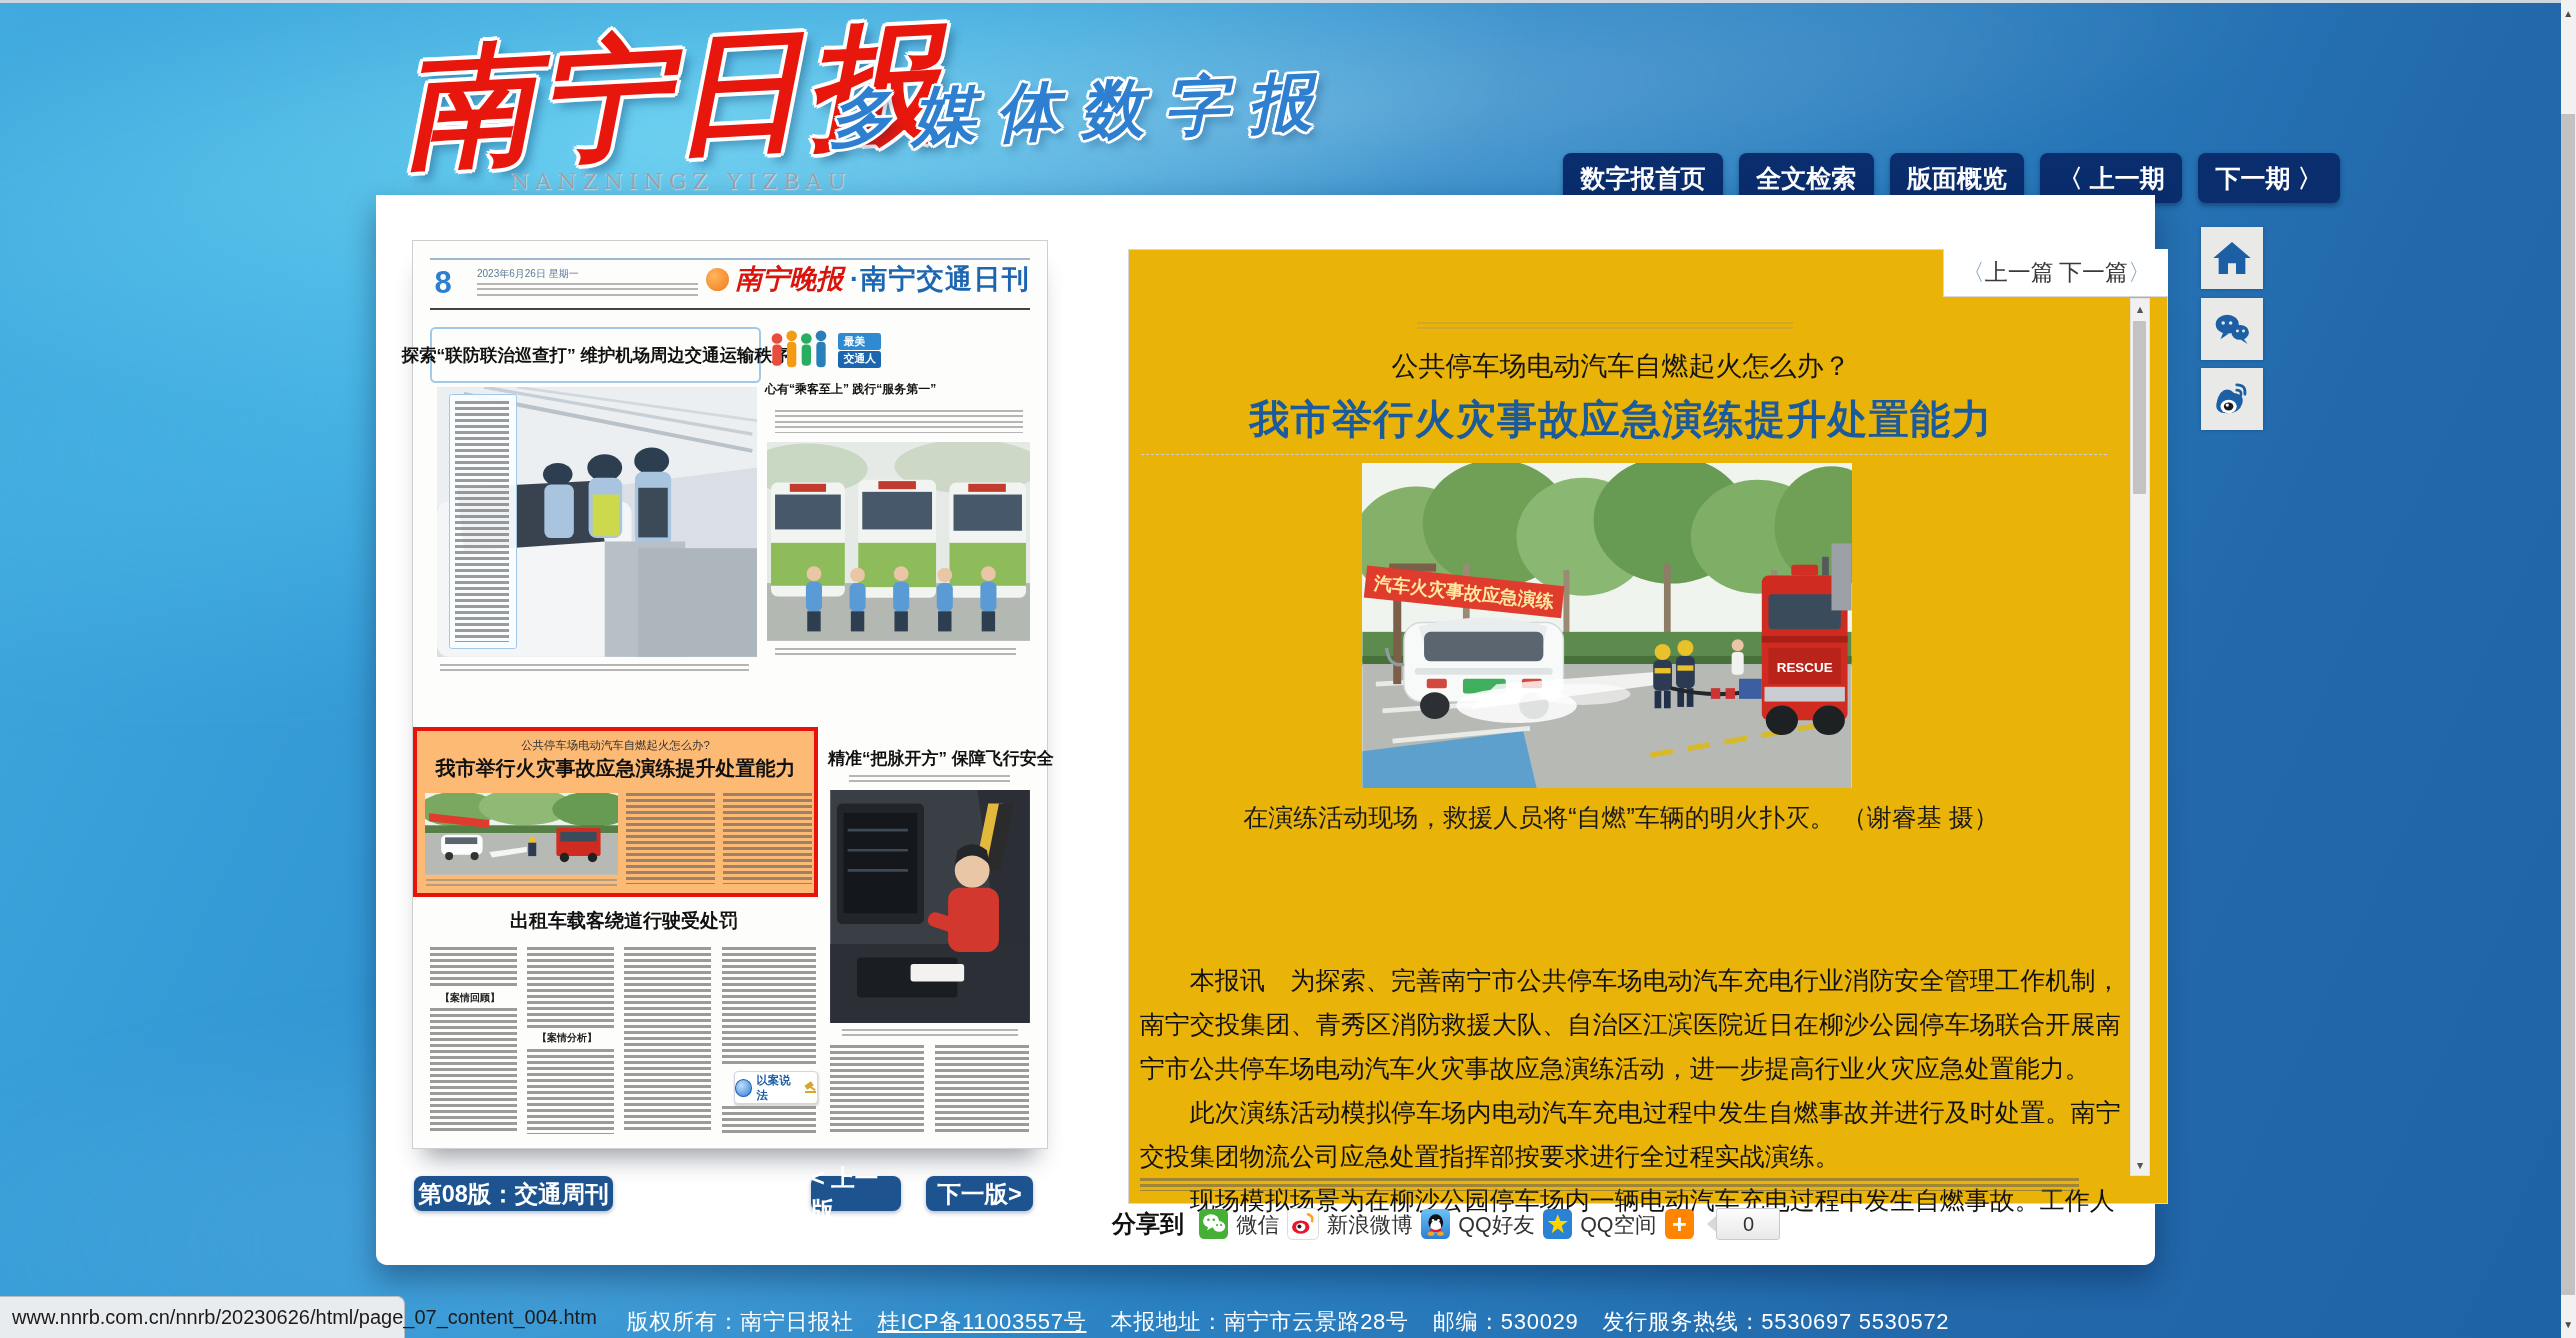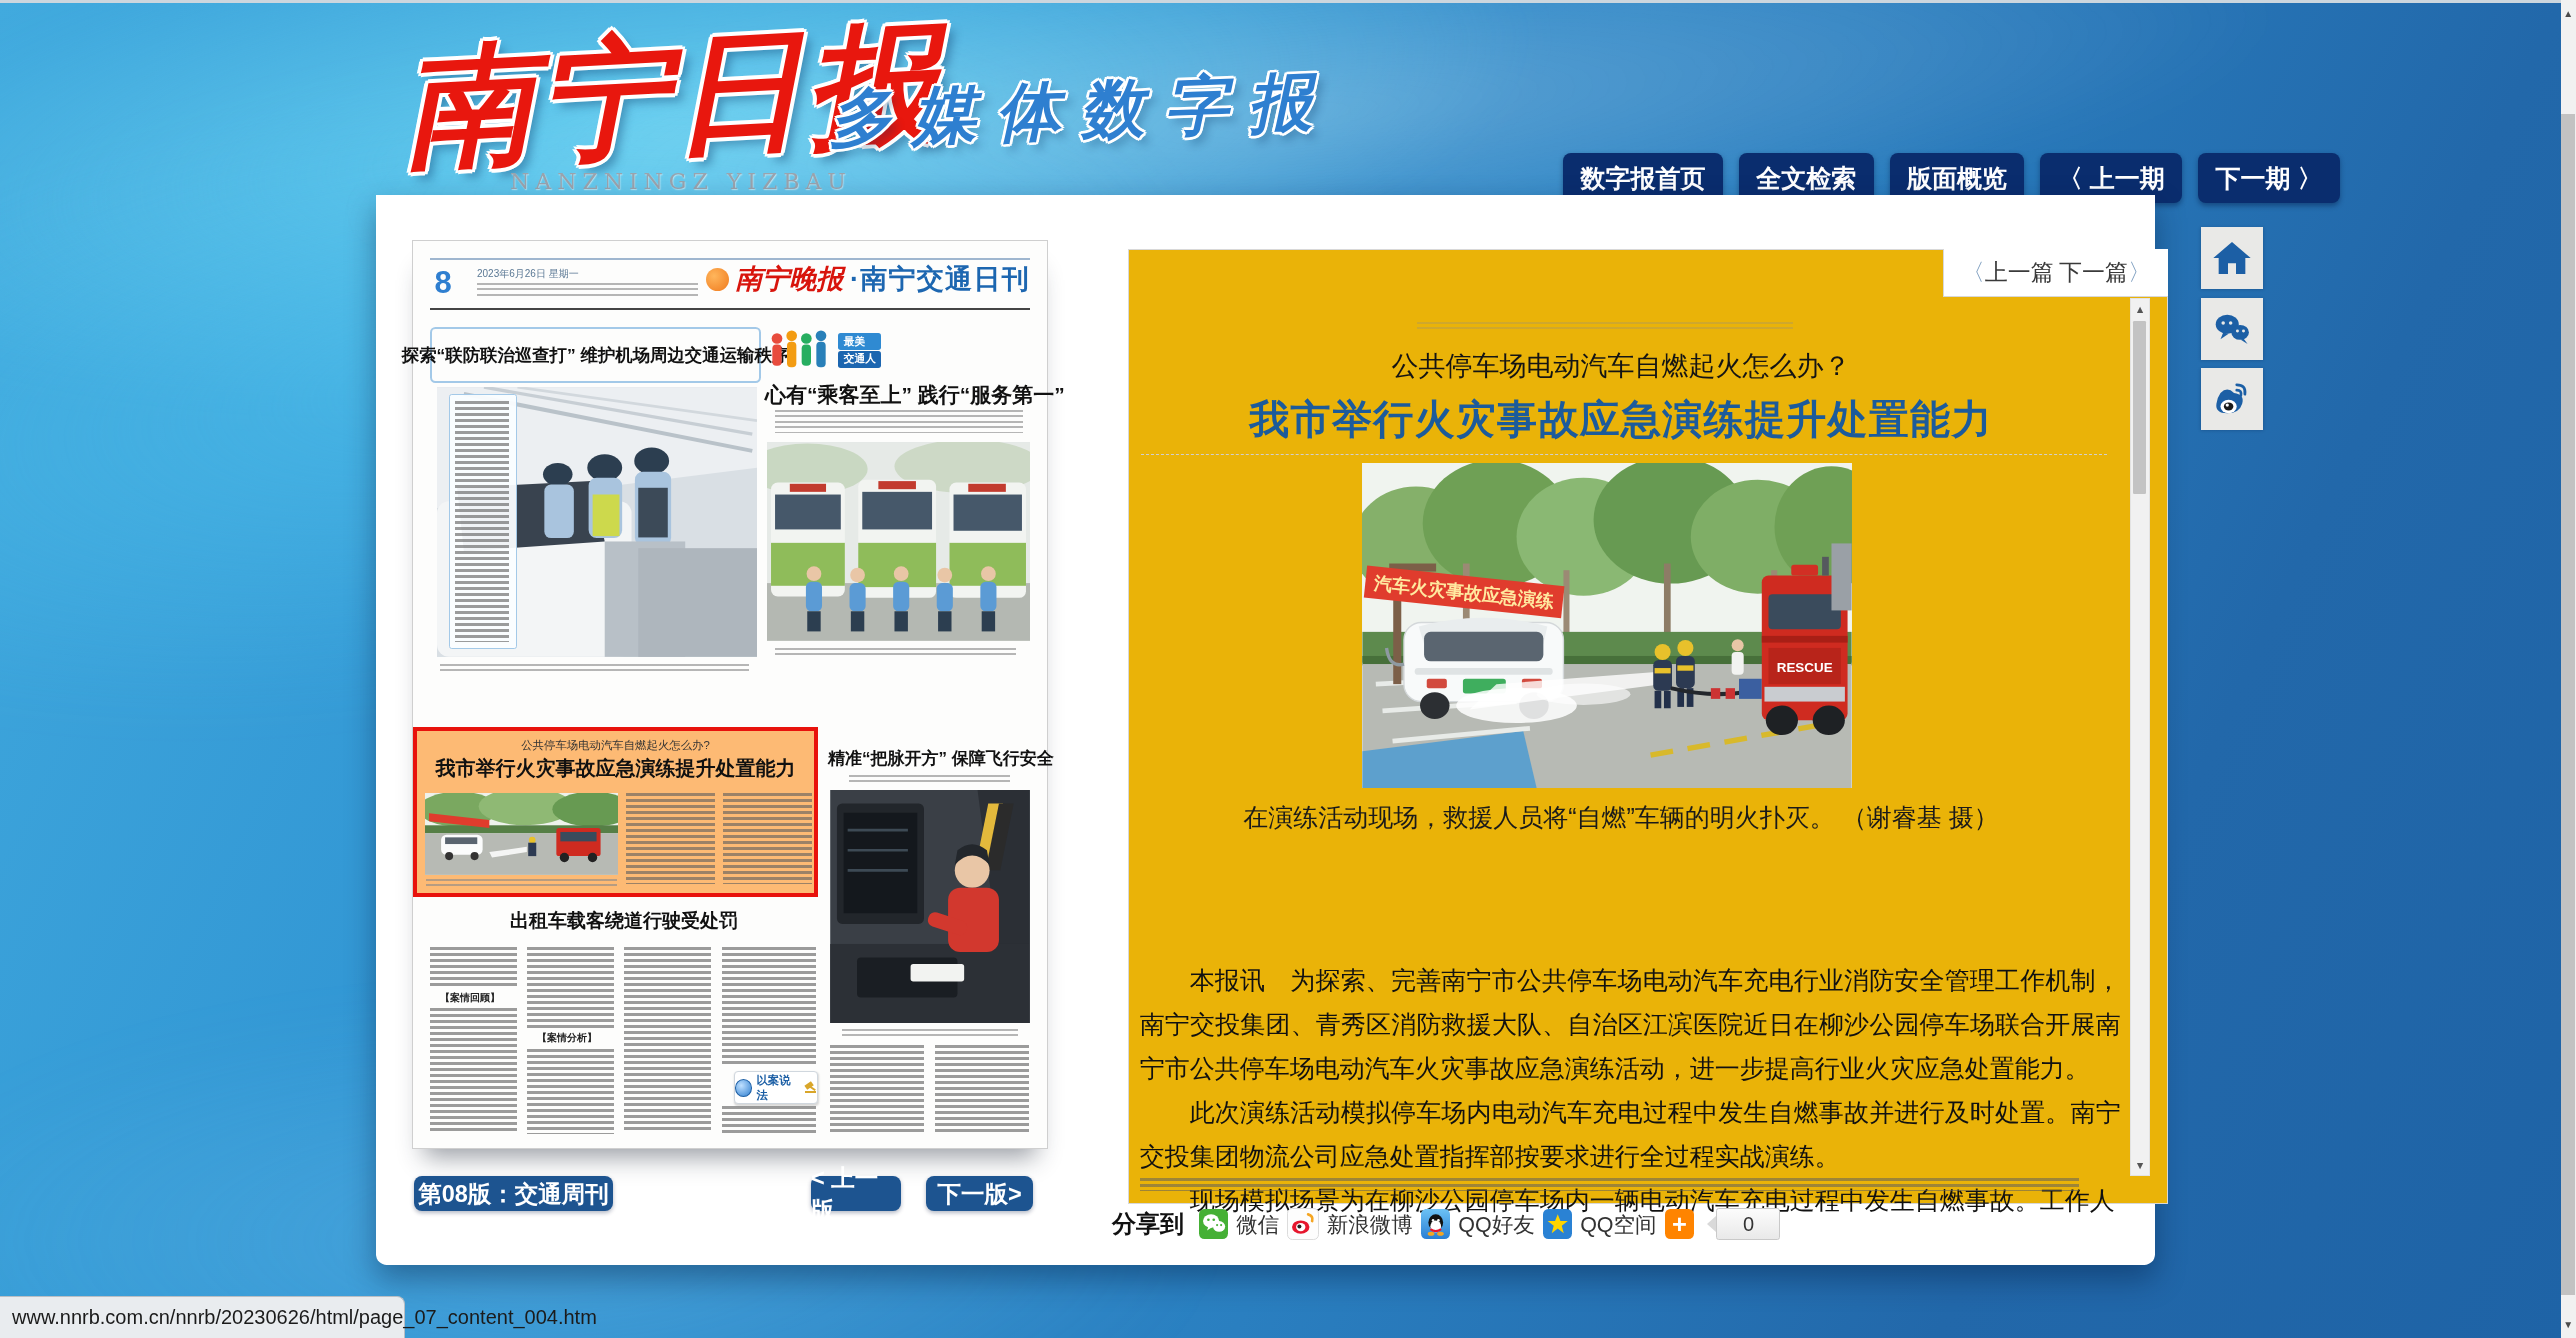--- a/index.html
+++ b/index.html
@@ -49,21 +49,21 @@
   .mast .mred{font-family:"DejaVu Serif",serif;font-style:italic;font-weight:bold;font-size:27px;color:#d8140c;}
   .mast .mblue{font-weight:bold;font-size:27px;color:#1c66b0;letter-spacing:1.3px;}
   .leadbox{position:absolute;left:17px;top:86px;width:327px;height:52px;border:2px solid #a3c9e8;border-radius:5.4px;
            display:flex;align-items:center;justify-content:center;font-size:17.4px;font-weight:bold;color:#111;white-space:nowrap;}
   .photo-frame{position:absolute;overflow:hidden;background:#dfe4e8;}
   .sidepanel{position:absolute;left:12px;top:6.7px;width:66px;bottom:8px;background:rgba(250,253,255,.95);
              border:1.3px solid #a3c9e8;border-radius:2.7px;}
   .badge{position:absolute;left:356px;top:86px;width:174px;height:47px;display:flex;align-items:center;gap:5.4px;}
   .chipcol{display:flex;flex-direction:column;gap:1px;}
   .chip{background:#2f8ad2;color:#fff;font-size:10.7px;font-weight:bold;padding:1.3px 5.4px;border-radius:2.7px;white-space:nowrap;}
-  .rt-head{position:absolute;left:352px;top:140px;width:265px;text-align:center;font-size:21px;font-weight:bold;color:#111;white-space:nowrap;}
+  .rt-head{position:absolute;left:352px;top:140px;width:265px;text-align:left;font-size:12px;font-weight:bold;color:#111;white-space:nowrap;}
   .hibox{position:absolute;left:0px;top:486px;width:405px;height:170px;border:4px solid #e8120c;box-sizing:border-box;background:#fdba74;}
   .hi-kick{position:absolute;left:0;right:0;top:6.7px;text-align:center;font-size:11.4px;color:#333;}
   .hi-head{position:absolute;left:0;right:0;top:24px;text-align:center;font-size:20px;font-weight:bold;color:#111;white-space:nowrap;}
   .taxi-head{position:absolute;left:17px;top:667px;width:388px;text-align:center;font-size:19px;font-weight:bold;color:#111;}
   .tagmark{position:absolute;font-size:10px;font-weight:bold;color:#222;}
   .case-badge{position:absolute;left:321px;top:830px;width:82px;height:31px;background:#fff;border:0.7px solid #d0d7de;
       border-radius:4px;display:flex;align-items:center;justify-content:center;gap:4px;box-shadow:0.7px 1.3px 2px rgba(0,0,0,.15);}
   .case-globe{width:16px;height:16px;border-radius:50%;background:radial-gradient(circle at 35% 35%,#bfe0ff,#2f7fd0);border:0.7px solid #1c5fa5;}
   .case-text{font-size:11.4px;font-weight:bold;color:#1c5fa5;}
   .gavel{width:13.4px;height:13.4px;position:relative;}
@@ -516,20 +516,23 @@
   <div class="fsq" style="top:368px;">
     <svg width="42" height="42" viewBox="0 0 62 62">
       <path d="M38,10 q14,0 12,14 M38,18 q8,0 6,8" stroke="#1c5fa5" stroke-width="4" fill="none" stroke-linecap="round"></path>
       <path d="M14,22 q10,-10 20,0 q16,2 12,16 q-4,14 -22,14 q-18,0 -16,-14 q1,-9 6,-16z" fill="#1c5fa5"></path>
       <ellipse cx="26" cy="42" rx="12" ry="10" fill="#fff"></ellipse>
       <ellipse cx="26" cy="42" rx="7" ry="6" fill="#1b1b1b"></ellipse>
       <circle cx="24" cy="40" r="2.4" fill="#fff"></circle>
     </svg>
   </div>
 
+  <div class="footer">
+    <span>版权所有：南宁日报社</span><span class="u">桂ICP备11003557号</span><span>本报地址：南宁市云景路28号</span><span>邮编：530029</span><span>发行服务热线：5530697 5530572</span>
+  </div>
 
   <div class="status">www.nnrb.com.cn/nnrb/20230626/html/page_07_content_004.htm</div>
 
   <div class="bsb">
     <div class="barr" style="top:0;">▲</div>
     <div class="bthumb"></div>
     <div class="barr" style="bottom:0;">▼</div>
   </div>
 </div>
 

